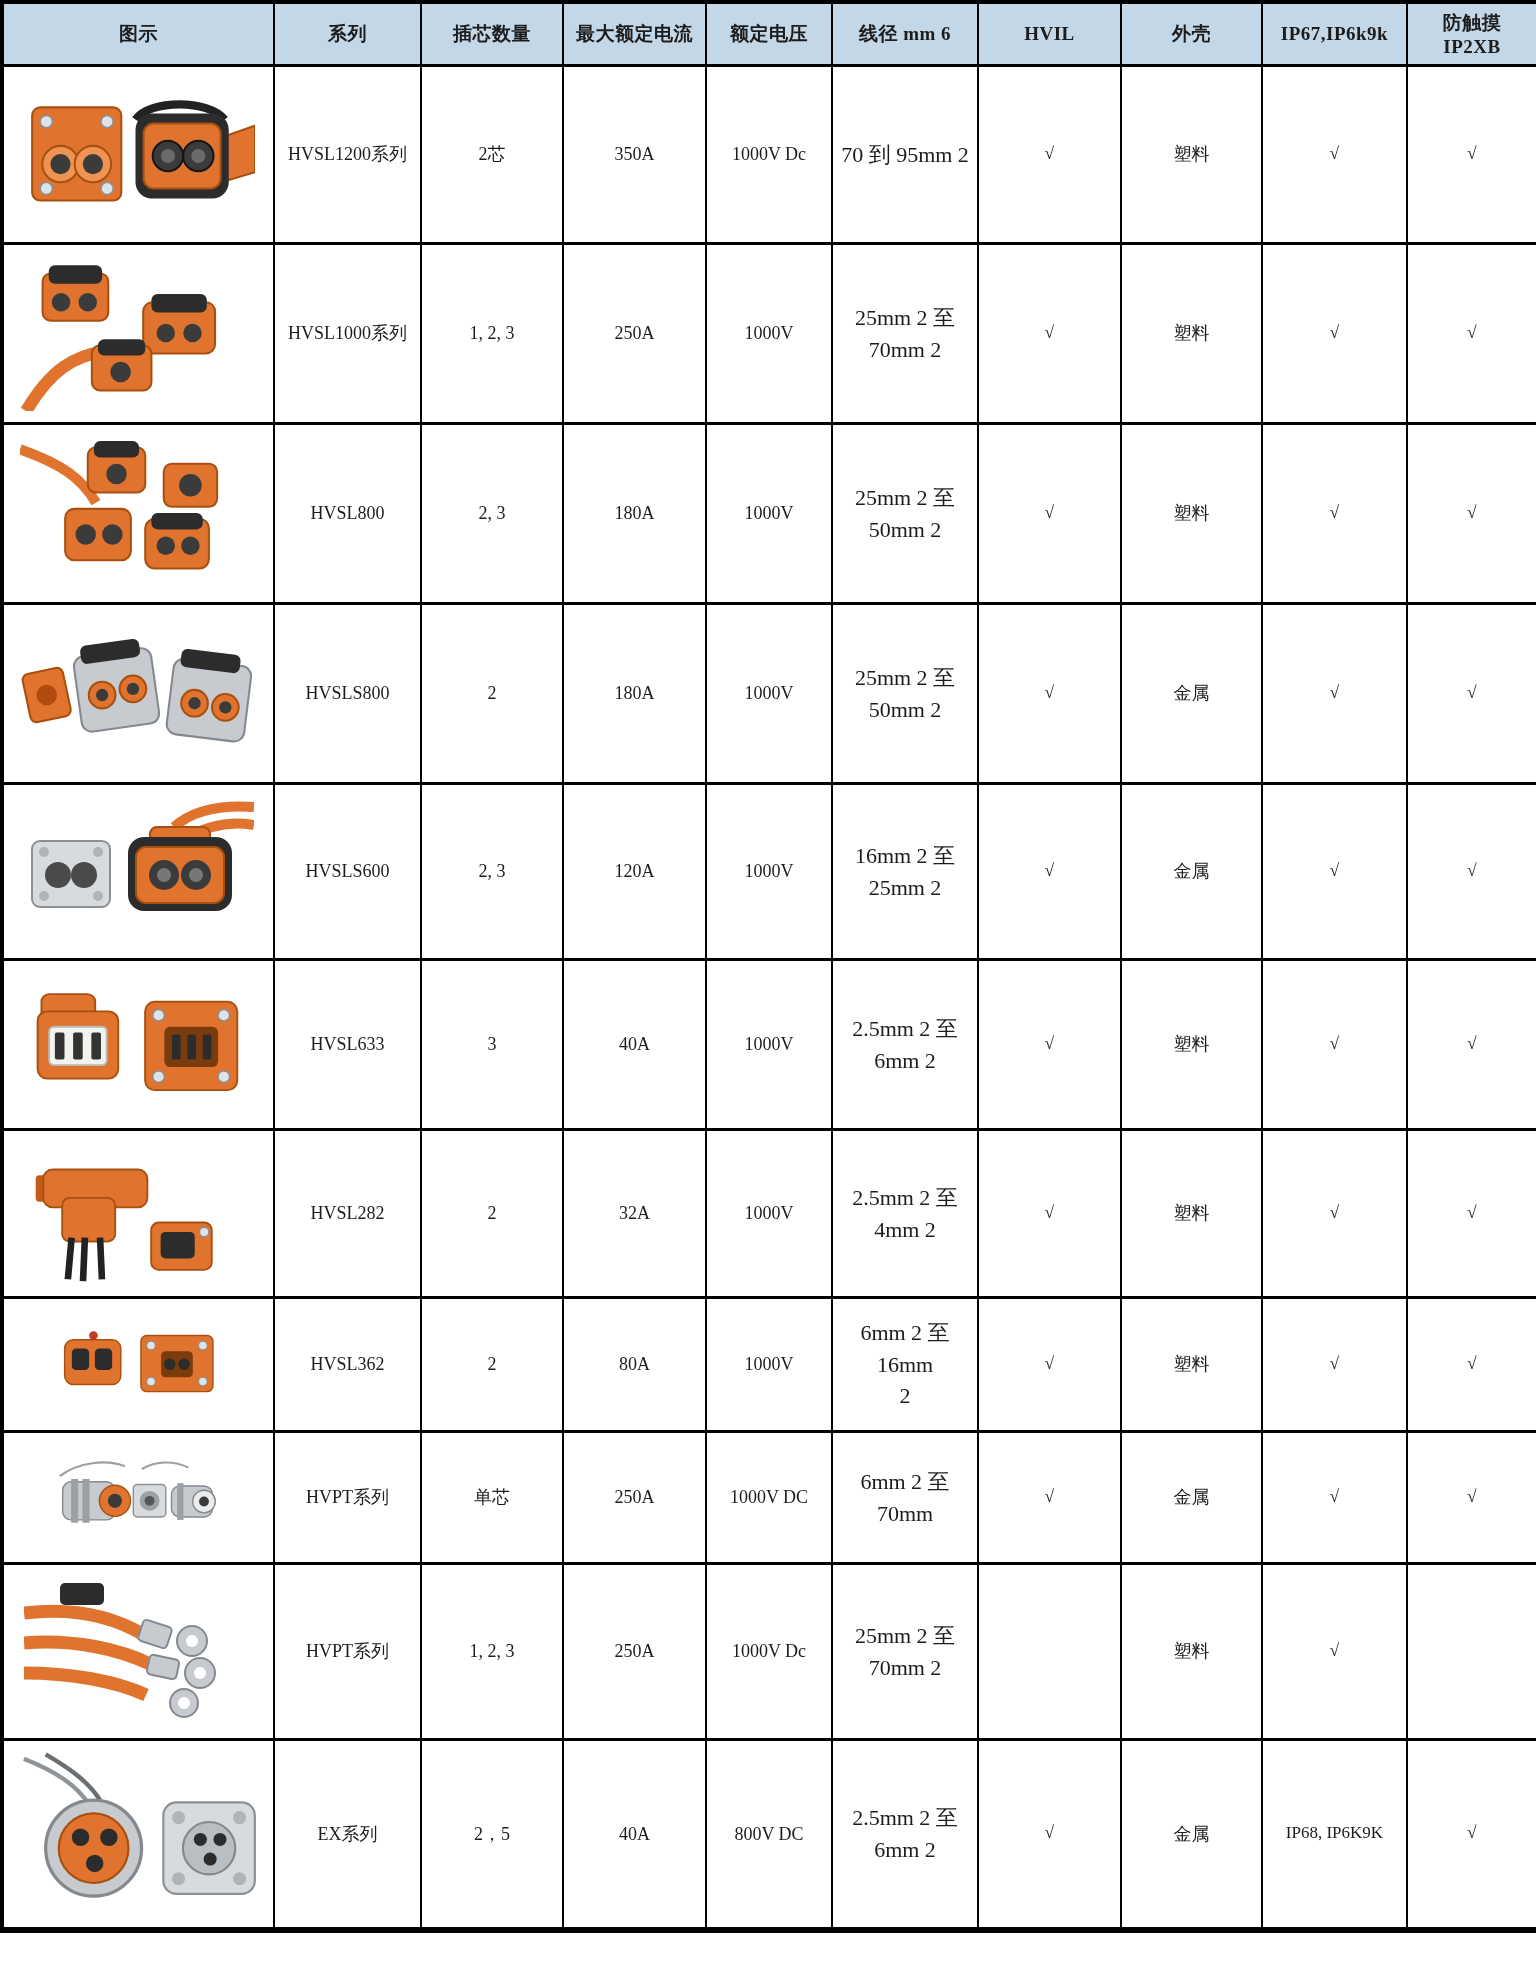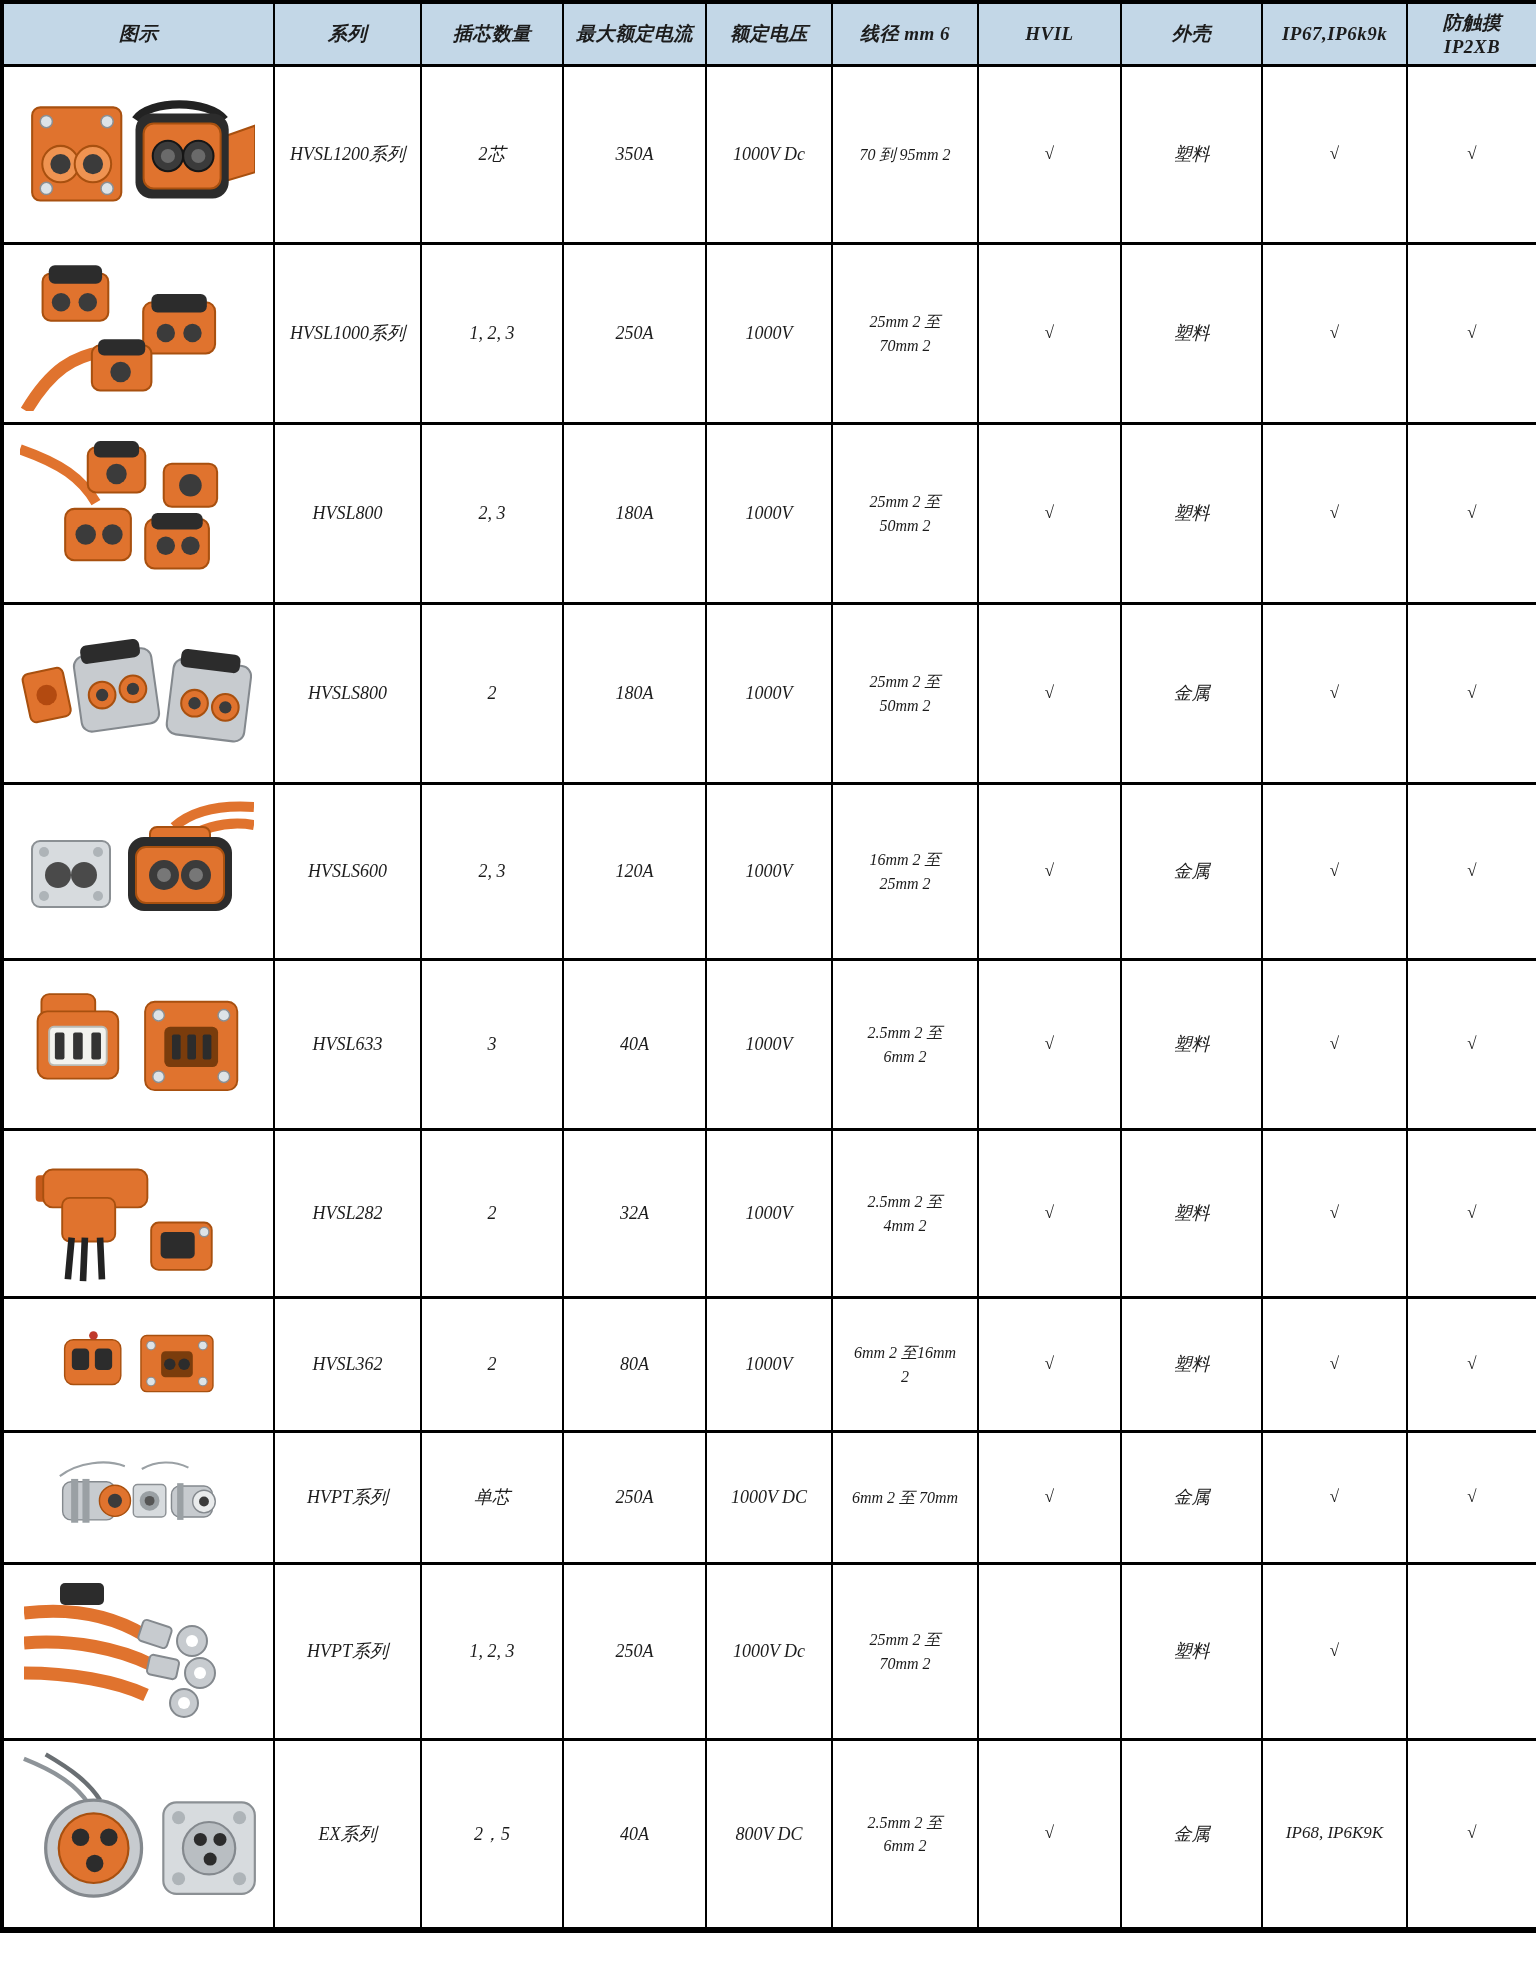--- a/index.html
+++ b/index.html
@@ -1,26 +1,26 @@
 <!DOCTYPE html>
 <html><head>
 <meta charset="utf-8">
 <style>
   html,body{margin:0;padding:0;background:#ffffff;}
   body{font-family:"Liberation Serif","DejaVu Serif",serif;color:#1c1c1c;}
-  .wrap{width:1456px;font-style:italic;}
+  .wrap{width:1456px;}
   table{border-collapse:collapse;table-layout:fixed;width:1536px;
         border:4px solid #000;border-bottom:6px solid #000;}
   th,td{border-left:2px solid #000;border-right:2px solid #000;
         border-top:3px solid #000;border-bottom:3px solid #000;
         text-align:center;vertical-align:middle;padding:2px 4px;overflow:hidden;}
   thead th{background:#c3d7e7;font-size:19px;font-weight:700;height:56px;
            letter-spacing:.5px;}
   td{font-size:18px;line-height:1.45;}
-  td.wire{font-size:16px;white-space:pre-line;}
+  td.wire{font-size:22px;white-space:pre-line;}
   td.check{font-size:17px;}
   .photo{display:flex;align-items:center;justify-content:center;width:100%;}
   .photo svg{height:100%;width:auto;max-width:96%;}
 </style>
 </head>
 <body>
 
 <div class="wrap">
   <table>
     <colgroup>

